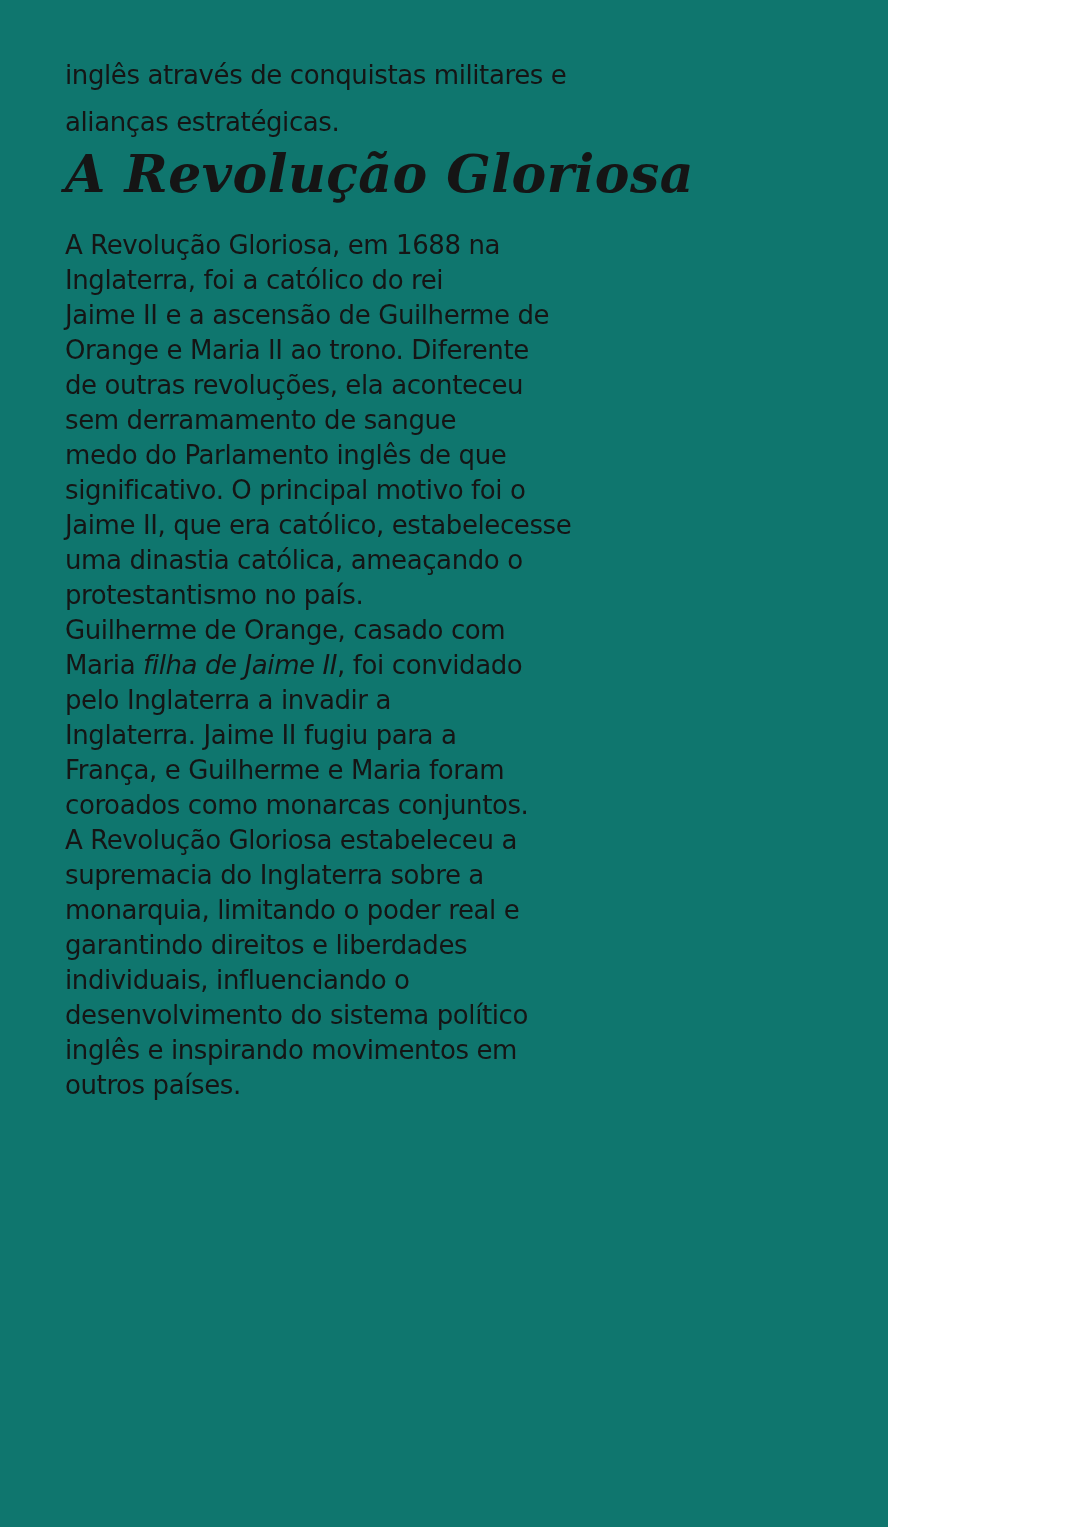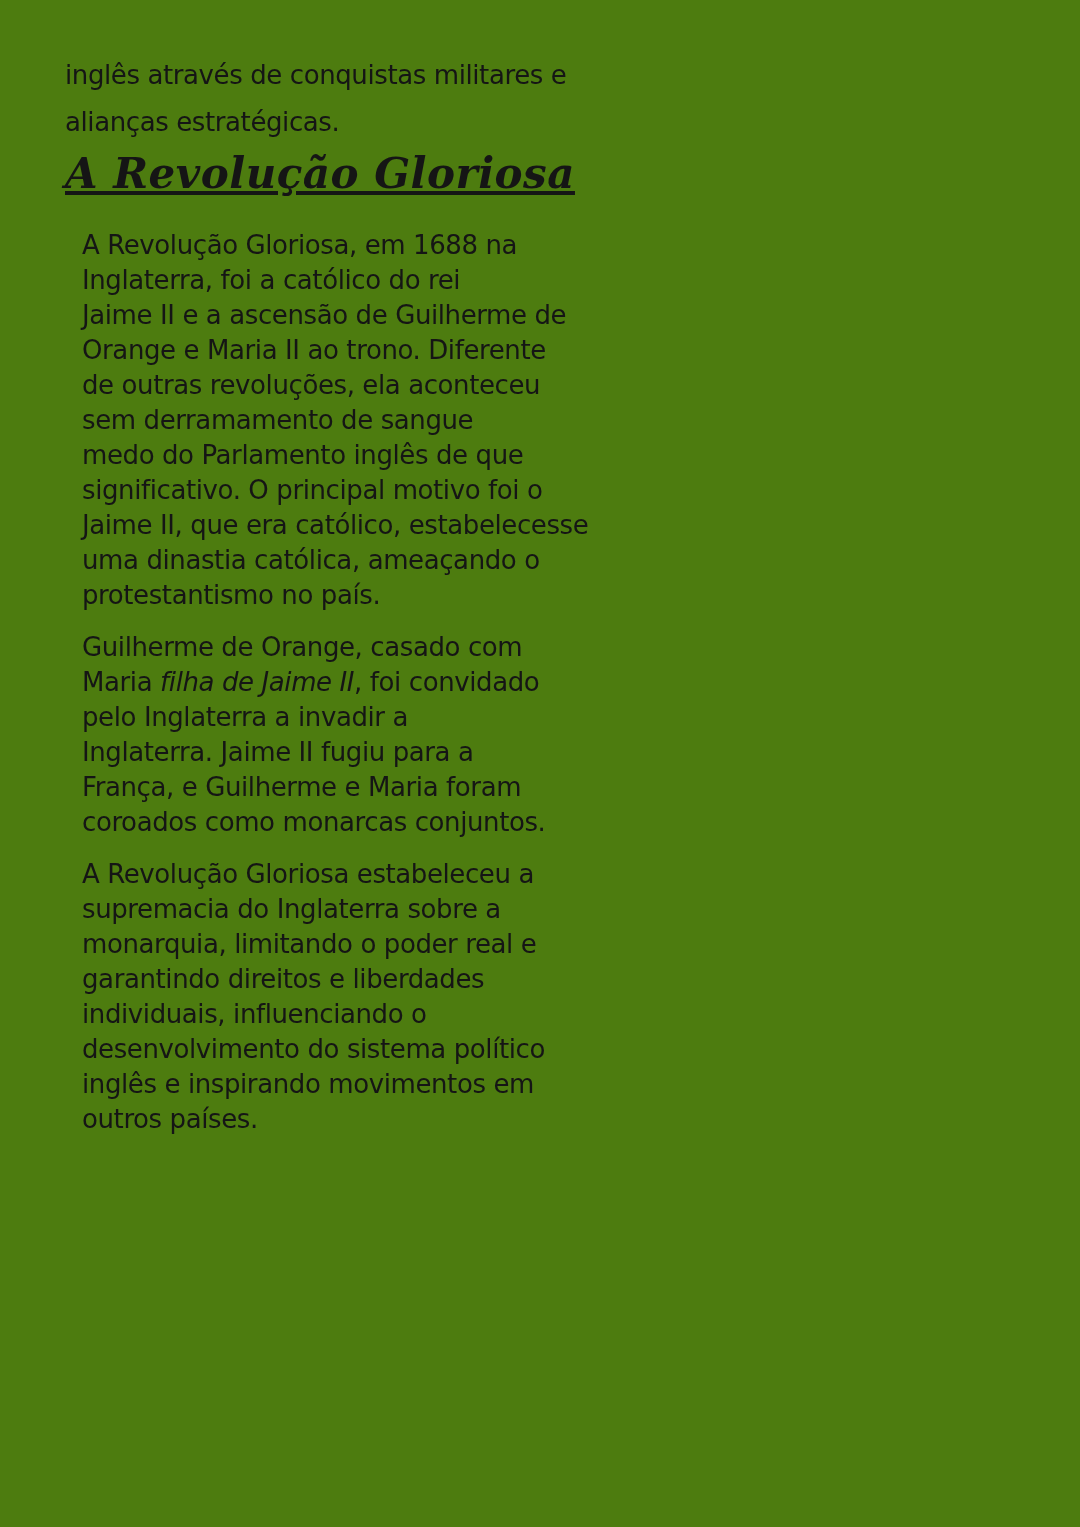--- a/index.html
+++ b/index.html
@@ -2,52 +2,51 @@
 <html><head>
 <meta charset="utf-8">
 <style>
   html, body {
     margin: 0;
     padding: 0;
     background: #ffffff;
   }
   .page {
     position: relative;
-    width: 1080px;
+    width: 888px;
     height: 1527px;
-    background: #4d7c0f;
+    background: #0f766e;
     overflow: hidden;
     color: #151515;
     font-family: "DejaVu Sans", "Liberation Sans", sans-serif;
   }
   .content {
     position: absolute;
     left: 65px;
     top: 52px;
     width: 490px;
   }
   .intro-line {
     font-size: 26px;
     line-height: 47px;
     letter-spacing: -0.4px;
     white-space: nowrap;
   }
   .heading {
     font-family: "DejaVu Serif", "Liberation Serif", serif;
     font-style: italic;
     font-weight: 700;
-    font-size: 42px;
+    font-size: 52px;
     line-height: 52px;
     margin: 2px 0 0 0;
     letter-spacing: 0.5px;
     white-space: nowrap;
-    text-decoration: underline;
   }
   .para {
-    margin: 17px;
+    margin: 0;
   }
   .para-first {
     margin-top: 28px;
   }
   .body-line {
     font-size: 26px;
     line-height: 35px;
     letter-spacing: -0.4px;
     white-space: nowrap;
   }

